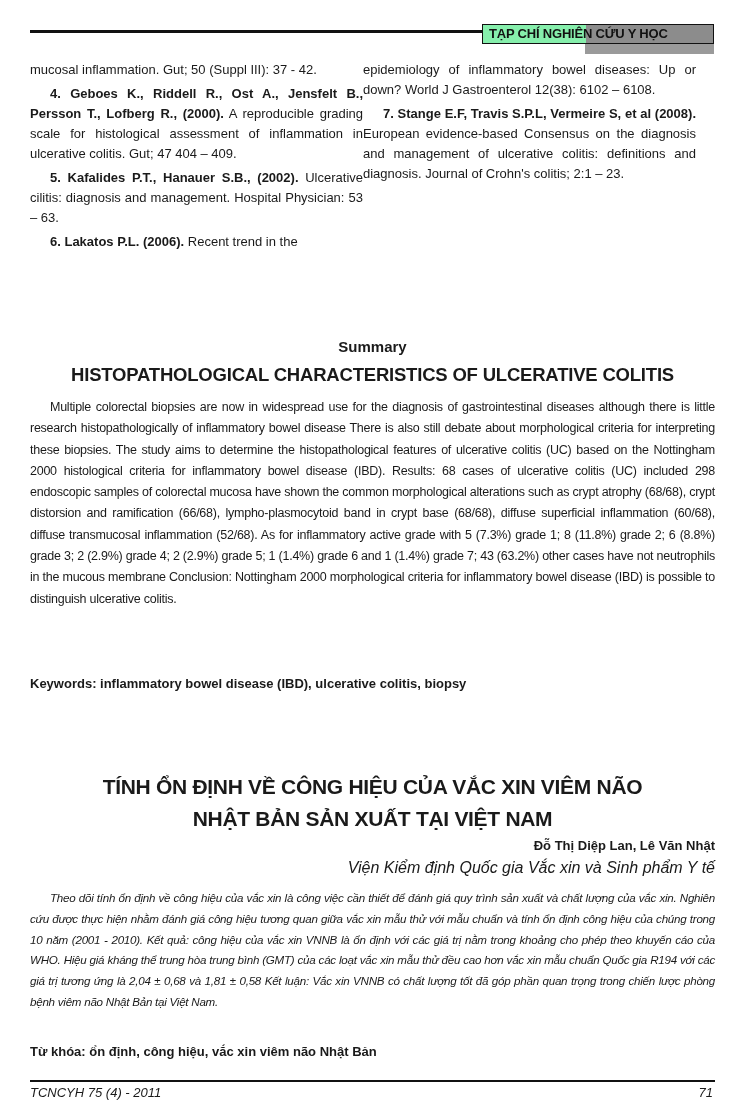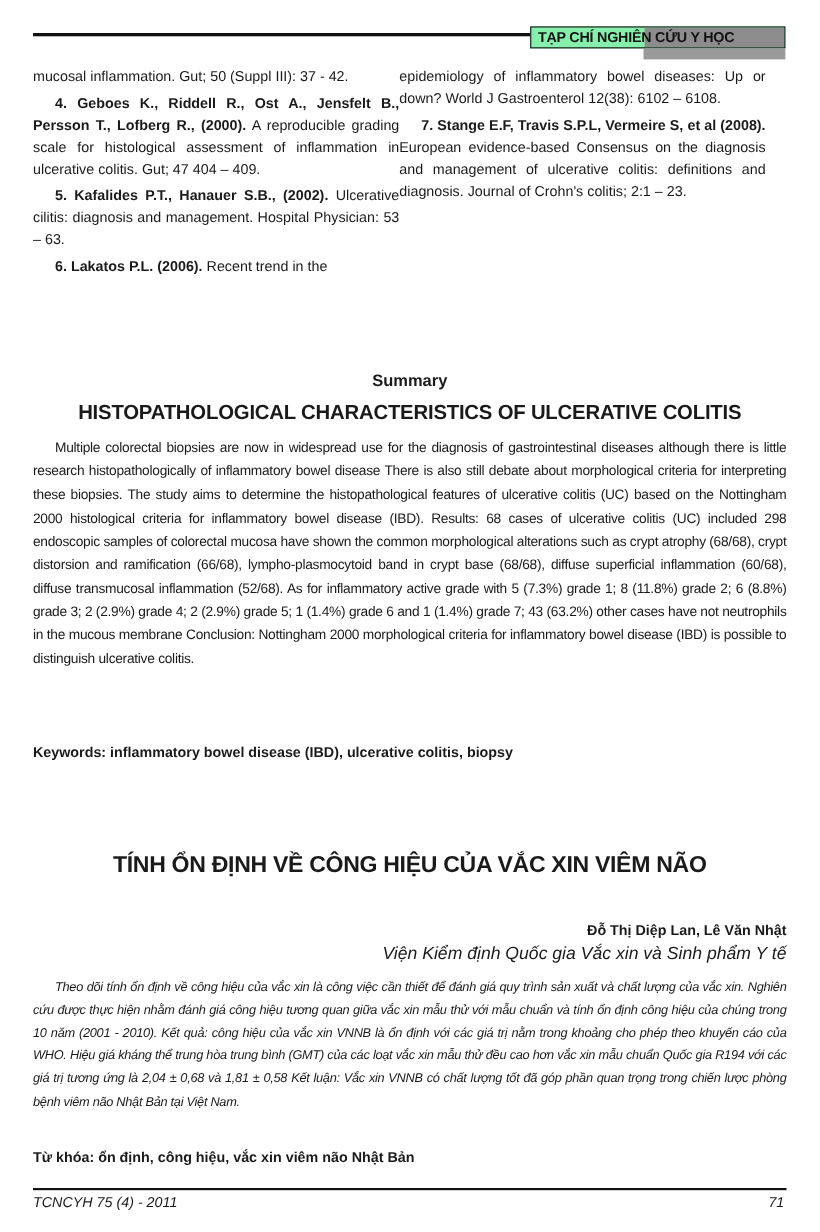--- a/index.html
+++ b/index.html
@@ -104,20 +104,21 @@
   </div>
 </div>
 
 <div class="summary-heading">Summary</div>
 <div class="summary-title">HISTOPATHOLOGICAL CHARACTERISTICS OF ULCERATIVE COLITIS</div>
 <div class="abstract-en">Multiple colorectal biopsies are now in widespread use for the diagnosis of gastrointestinal diseases although there is little research histopathologically of inflammatory bowel disease There is also still debate about morphological criteria for interpreting these biopsies. The study aims to determine the histopathological features of ulcerative colitis (UC) based on the Nottingham 2000 histological criteria for inflammatory bowel disease (IBD). Results: 68 cases of ulcerative colitis (UC) included 298 endoscopic samples of colorectal mucosa have shown the common morphological alterations such as crypt atrophy (68/68), crypt distorsion and ramification (66/68), lympho-plasmocytoid band in crypt base (68/68), diffuse superficial inflammation (60/68), diffuse transmucosal inflammation (52/68). As for inflammatory active grade with 5 (7.3%) grade 1; 8 (11.8%) grade 2; 6 (8.8%) grade 3; 2 (2.9%) grade 4; 2 (2.9%) grade 5; 1 (1.4%) grade 6 and 1 (1.4%) grade 7; 43 (63.2%) other cases have not neutrophils in the mucous membrane Conclusion: Nottingham 2000 morphological criteria for inflammatory bowel disease (IBD) is possible to distinguish ulcerative colitis.</div>
 <div class="keywords-en">Keywords:  inflammatory bowel disease (IBD), ulcerative colitis, biopsy</div>
 
 <div class="vn-title">
   <div>TÍNH ỔN ĐỊNH VỀ CÔNG HIỆU CỦA VẮC XIN VIÊM NÃO</div>
+  <div>NHẬT BẢN SẢN XUẤT TẠI VIỆT NAM</div>
 </div>
 <div class="authors">Đỗ Thị Diệp Lan, Lê Văn Nhật</div>
 <div class="affiliation">Viện Kiểm định Quốc gia Vắc xin và Sinh phẩm Y tế</div>
 <div class="abstract-vn">Theo dõi tính ổn định về công hiệu của vắc xin là công việc cần thiết để đánh giá quy trình sản xuất và chất lượng của vắc xin. Nghiên cứu được thực hiện nhằm đánh giá công hiệu tương quan giữa vắc xin mẫu thử với mẫu chuẩn và tính ổn định công hiệu của chúng trong 10 năm (2001 - 2010). Kết quả: công hiệu của vắc xin VNNB là ổn định với các giá trị nằm trong khoảng cho phép theo khuyến cáo của WHO. Hiệu giá kháng thể trung hòa trung bình (GMT) của các loạt vắc xin mẫu thử đều cao hơn vắc xin mẫu chuẩn Quốc gia R194 với các giá trị tương ứng là 2,04 ± 0,68 và 1,81 ± 0,58  Kết luận: Vắc xin VNNB có chất lượng tốt đã góp phần quan trọng trong chiến lược phòng bệnh viêm não Nhật Bản tại Việt Nam.</div>
 <div class="keywords-vn">Từ khóa: ổn định, công hiệu, vắc xin viêm não Nhật Bản</div>
 
 <div class="footer-rule"></div>
 <div class="footer-left">TCNCYH 75 (4) - 2011</div>
 <div class="footer-right">71</div>
 

